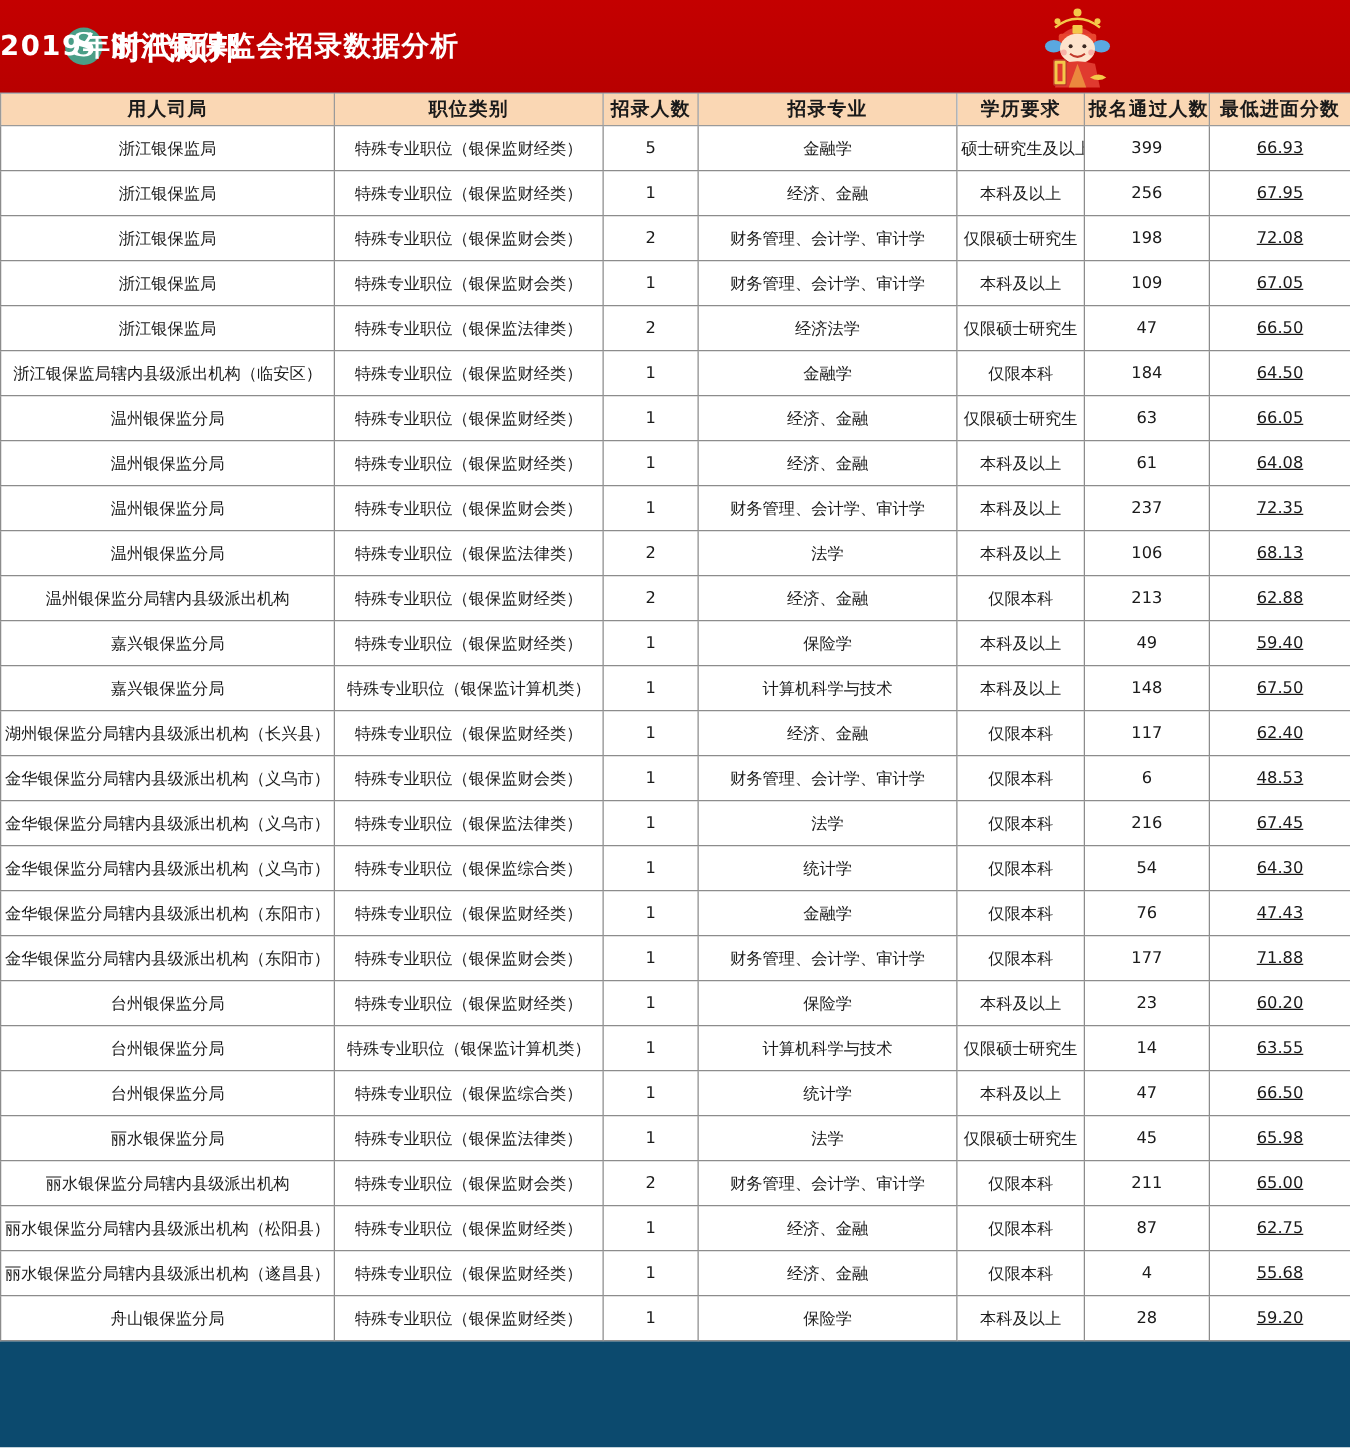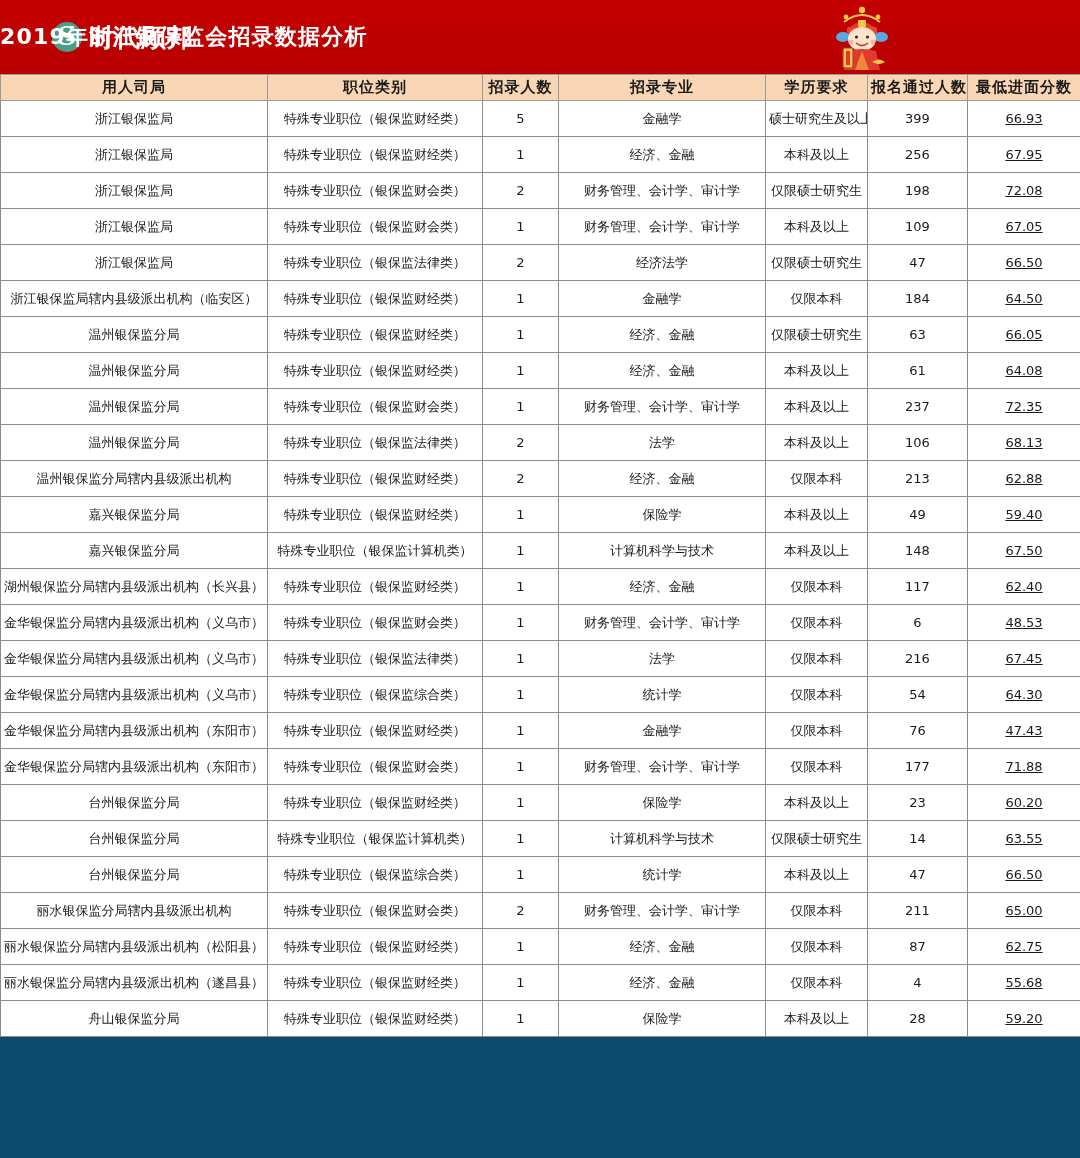--- a/index.html
+++ b/index.html
@@ -419,20 +419,29 @@
           <tr>
             <td class="col-org">台州银保监分局</td>
             <td class="col-cat">特殊专业职位（银保监综合类）</td>
             <td class="col-num">1</td>
             <td class="col-major">统计学</td>
             <td class="col-edu">本科及以上</td>
             <td class="col-apps">47</td>
             <td class="col-score">66.50</td>
           </tr>
           <tr>
+            <td class="col-org">丽水银保监分局</td>
+            <td class="col-cat">特殊专业职位（银保监法律类）</td>
+            <td class="col-num">1</td>
+            <td class="col-major">法学</td>
+            <td class="col-edu">仅限硕士研究生</td>
+            <td class="col-apps">45</td>
+            <td class="col-score">65.98</td>
+          </tr>
+          <tr>
             <td class="col-org">丽水银保监分局辖内县级派出机构</td>
             <td class="col-cat">特殊专业职位（银保监财会类）</td>
             <td class="col-num">2</td>
             <td class="col-major">财务管理、会计学、审计学</td>
             <td class="col-edu">仅限本科</td>
             <td class="col-apps">211</td>
             <td class="col-score">65.00</td>
           </tr>
           <tr>
             <td class="col-org">丽水银保监分局辖内县级派出机构（松阳县）</td>

